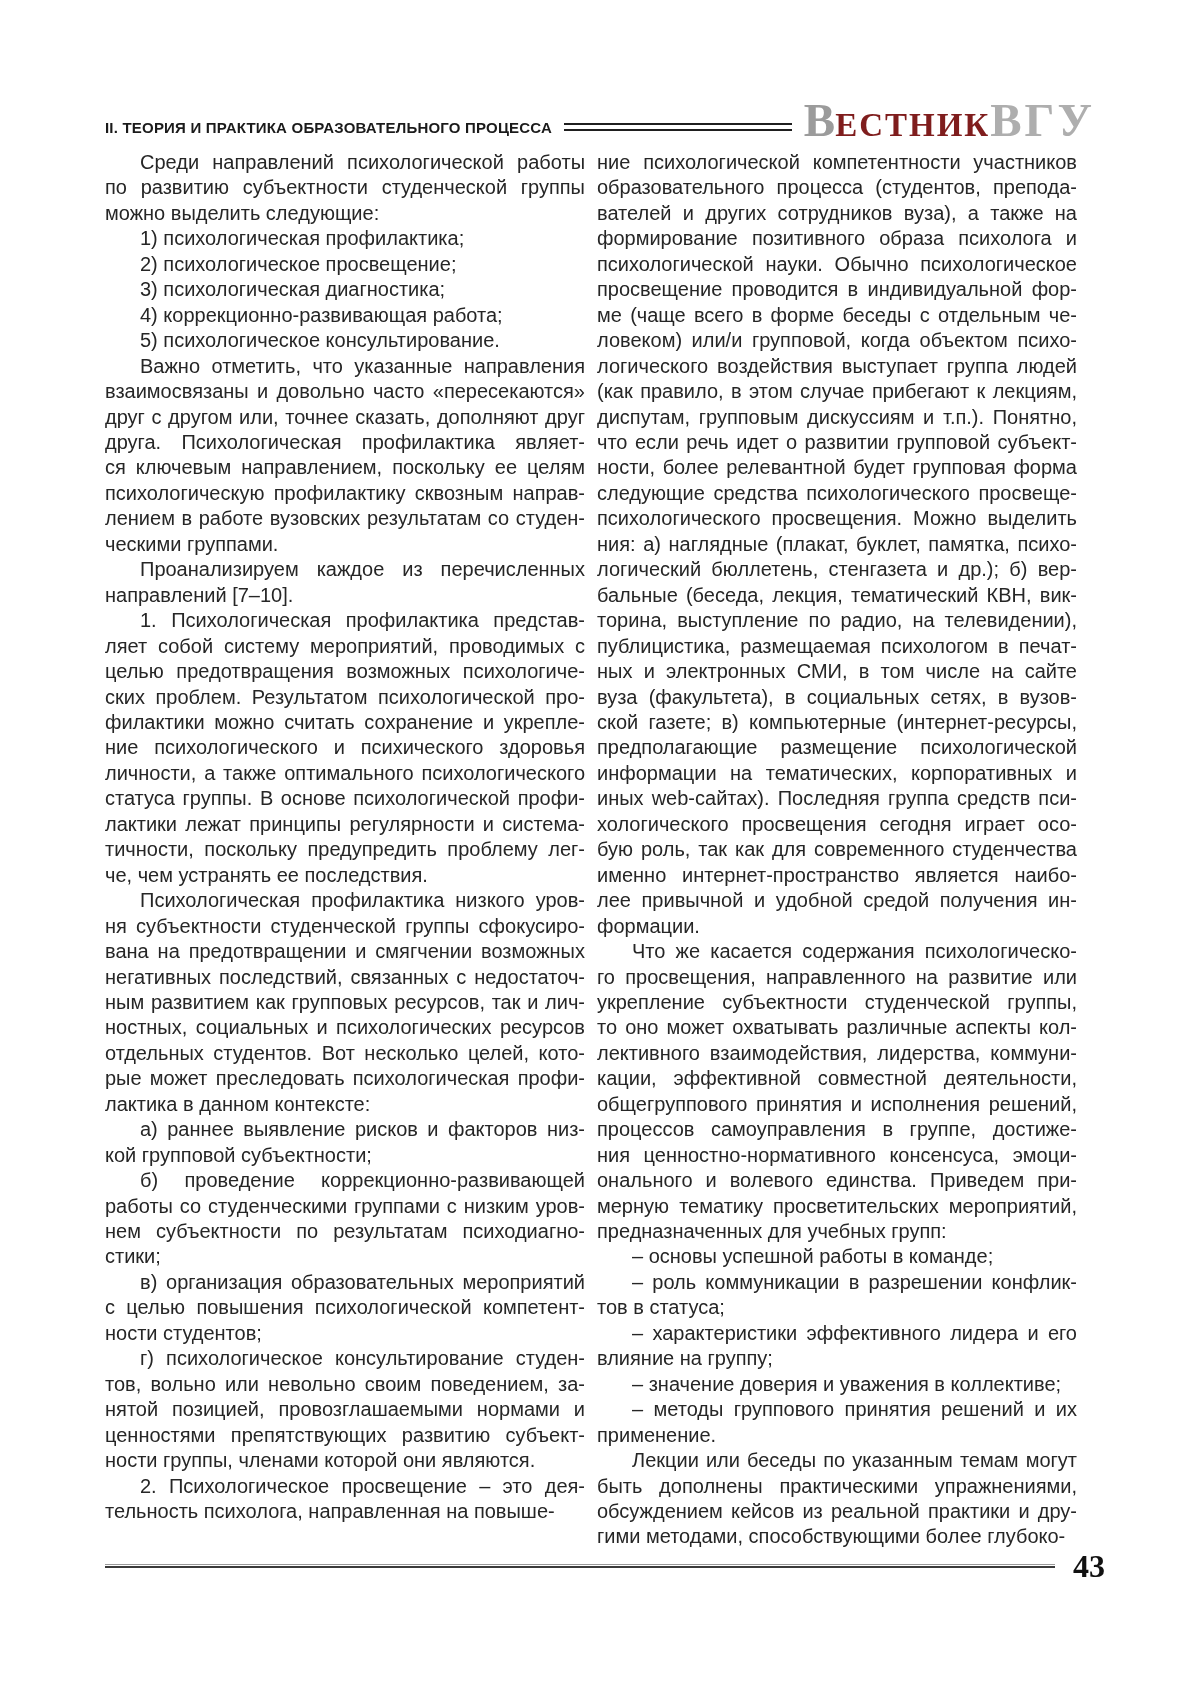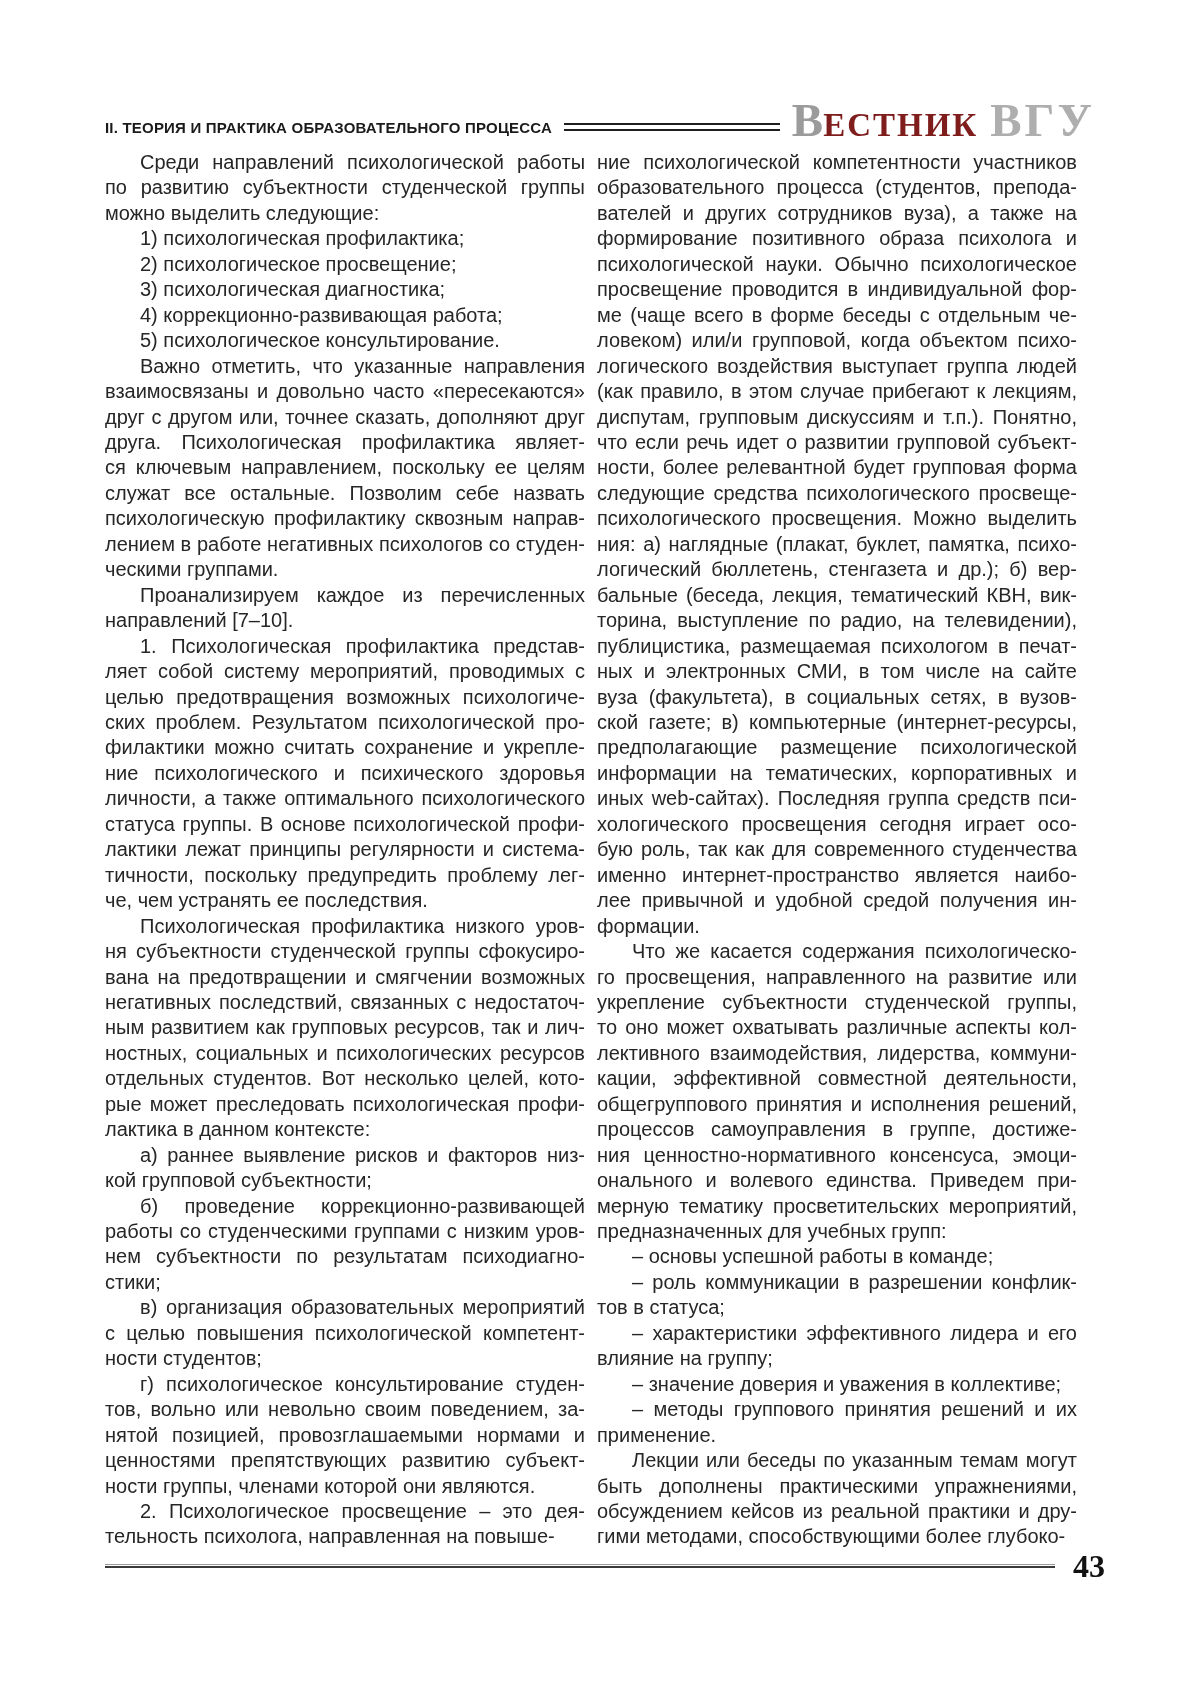--- a/index.html
+++ b/index.html
@@ -37,21 +37,21 @@
     margin:14px 12px 0 12px;
   }
   .logo{
     font-family:"Liberation Serif", serif;
     font-weight:bold;
     white-space:nowrap;
     line-height:1;
   }
   .logo .initial{font-size:47px;color:#9b9b9b;}
   .logo .rest{font-size:33px;color:#7f1d1d;letter-spacing:2px;}
-  .logo .acronym{font-size:47px;color:#aeaeae;letter-spacing:3px;margin-left:12px;}
+  .logo .acronym{font-size:47px;color:#aeaeae;letter-spacing:3px;margin-left:0;}
   
   .columns{
     position:absolute;
     top:150px;left:105px;
     width:990px;
     display:flex;
     gap:12px;
   }
   .col{
     width:480px;
@@ -123,23 +123,22 @@
         </div>
         <div class="para">
           <div class="ln first last">5) психологическое консультирование.</div>
         </div>
         <div class="para">
           <div class="ln first">Важно отметить, что указанные направления</div>
           <div class="ln">взаимосвязаны и довольно часто «пересекаются»</div>
           <div class="ln">друг с другом или, точнее сказать, дополняют друг</div>
           <div class="ln">друга. Психологическая профилактика являет-</div>
           <div class="ln">ся ключевым направлением, поскольку ее целям</div>
-          <div class="ln">служат все остальные. Позволим себе назвать</div>
           <div class="ln">психологическую профилактику сквозным направ-</div>
-          <div class="ln">лением в работе негативных психологов со студен-</div>
+          <div class="ln">лением в работе вузовских результатам со студен-</div>
           <div class="ln last">ческими группами.</div>
         </div>
         <div class="para">
           <div class="ln first">Проанализируем каждое из перечисленных</div>
           <div class="ln last">направлений [7–10].</div>
         </div>
         <div class="para">
           <div class="ln first">1. Психологическая профилактика представ-</div>
           <div class="ln">ляет собой систему мероприятий, проводимых с</div>
           <div class="ln">целью предотвращения возможных психологиче-</div>

